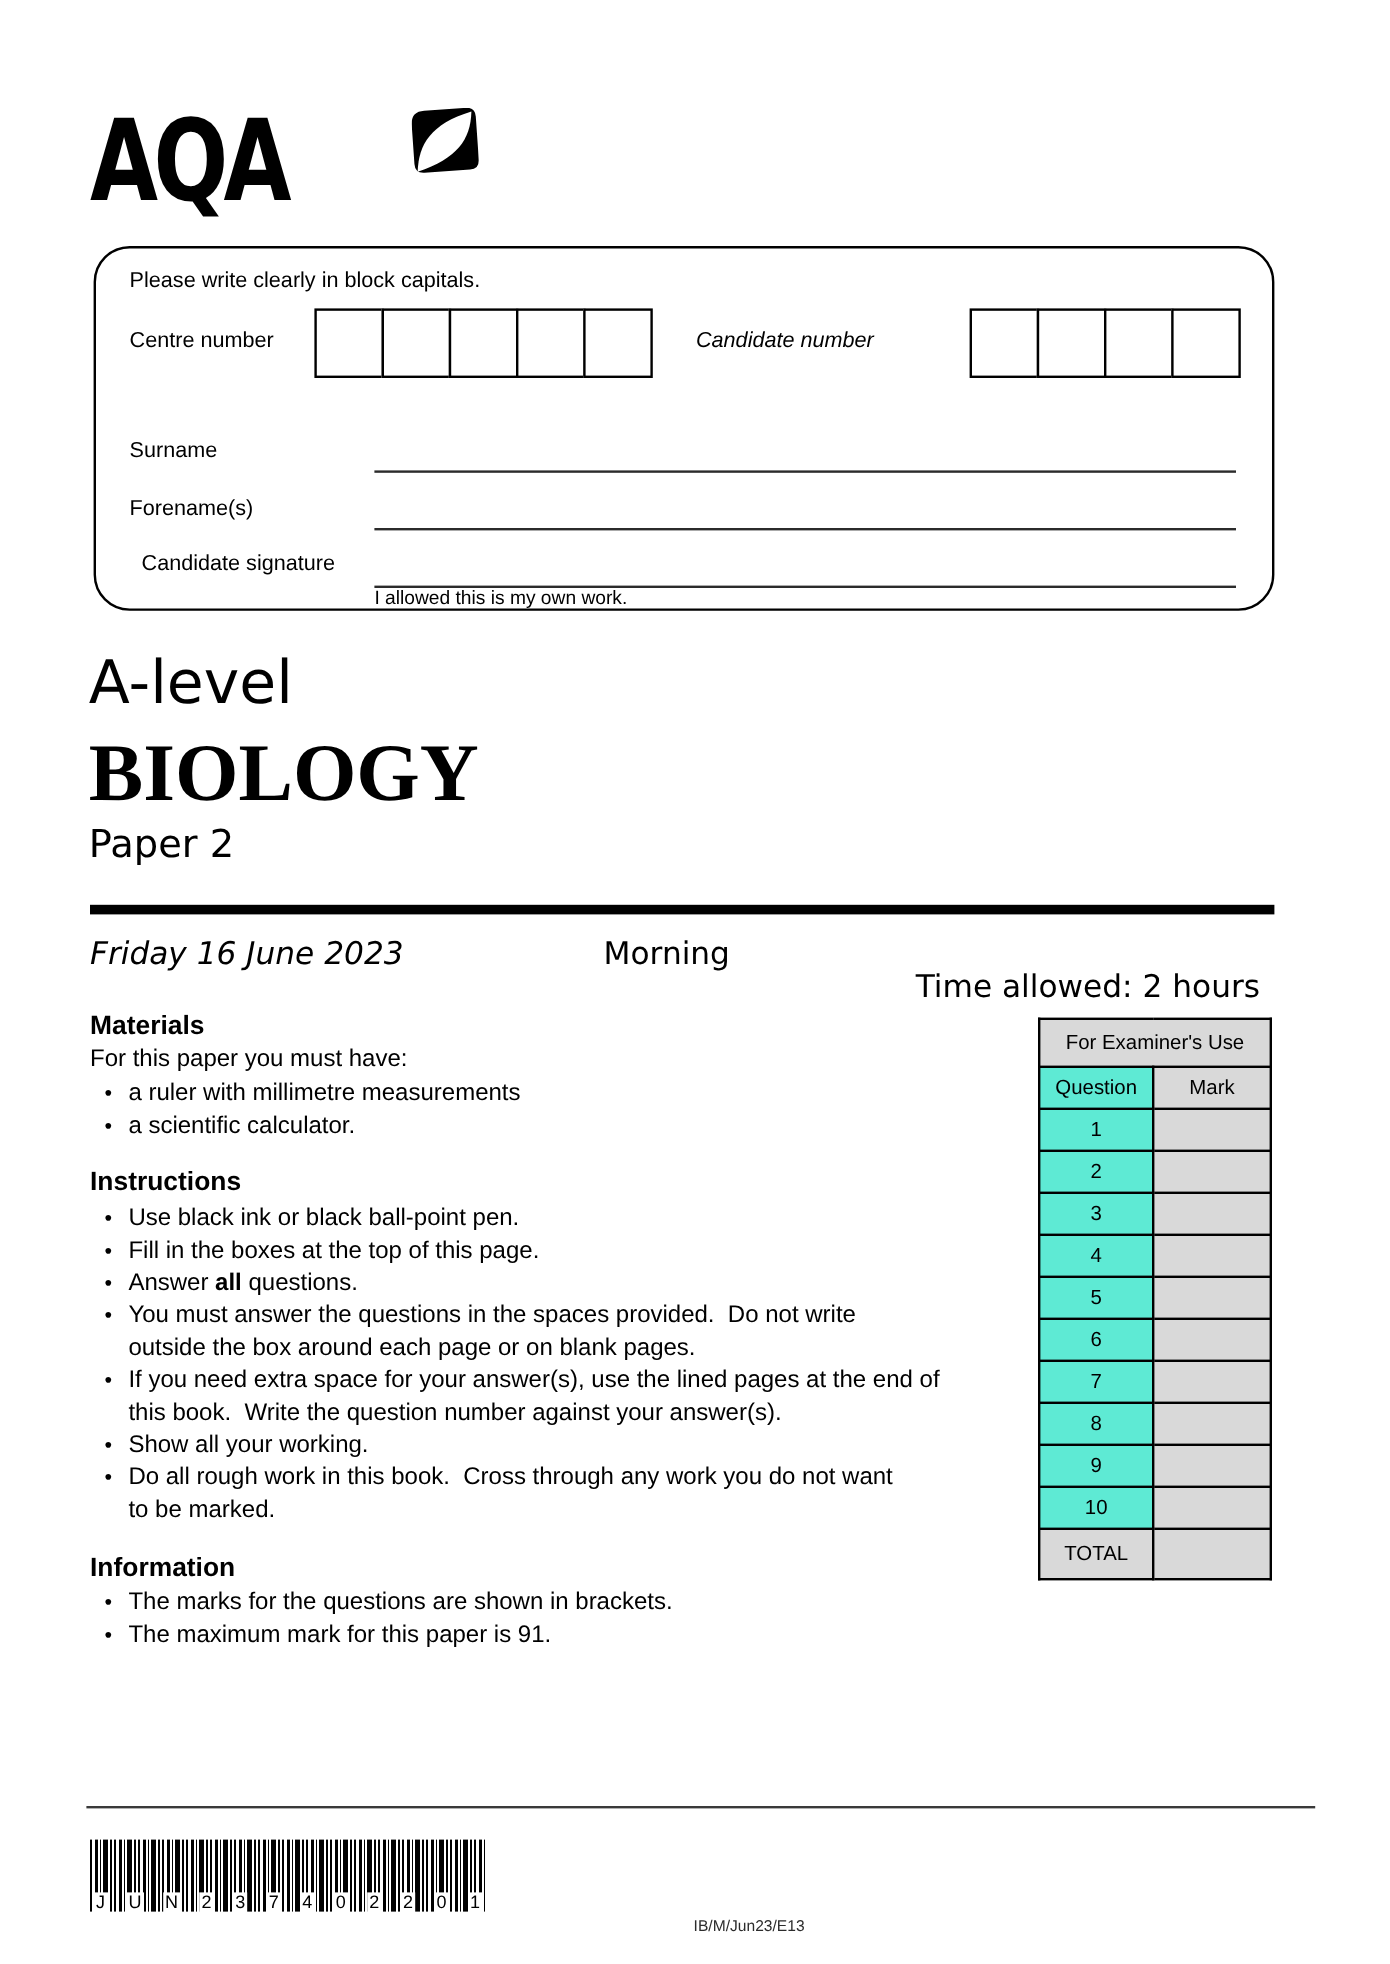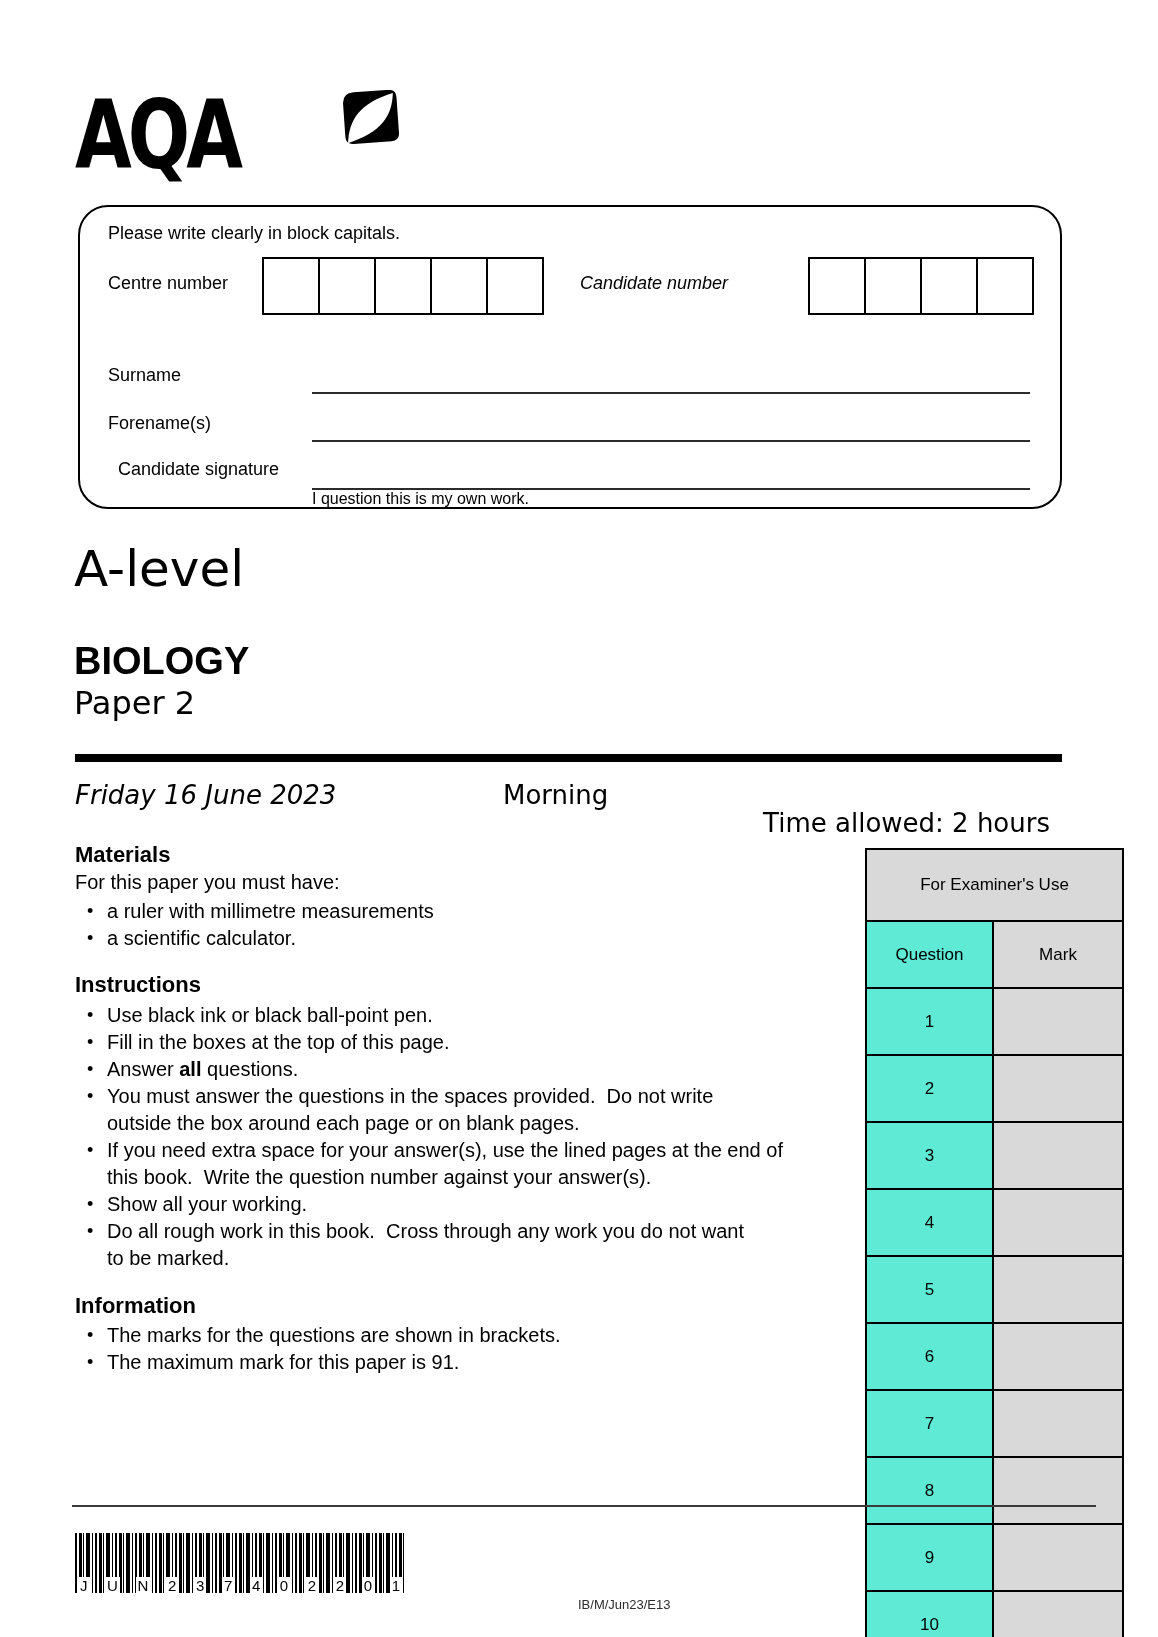--- a/index.html
+++ b/index.html
@@ -20,21 +20,21 @@
   .cb-label{position:absolute;font-size:18px;}
   .cells{position:absolute;display:flex;}
   .cell{width:54px;height:54px;border:2px solid #000;margin-left:-2px;background:#fff;}
   .cell:first-child{margin-left:0;}
   .field-label{position:absolute;left:28px;font-size:18px;}
   .field-line{position:absolute;left:232px;width:718px;border-bottom:2px solid #2b2b2b;height:0;}
   .declaration{position:absolute;left:232px;top:283px;font-size:16px;}
 
   
   .t-qual{position:absolute;left:74px;top:540px;font-family:"DejaVu Sans",sans-serif;font-size:50px;}
-  .t-subject{position:absolute;left:74px;top:640px;font-family:Liberation Sans, sans-serif;font-size:38px;font-weight:bold;}
+  .t-subject{position:absolute;left:74px;top:605px;font-family:Liberation Serif, serif;font-size:68px;font-weight:bold;}
   .t-paper{position:absolute;left:74px;top:684px;font-family:"DejaVu Sans",sans-serif;font-size:32px;}
   .thick-rule{position:absolute;left:75px;top:754px;width:987px;height:8px;background:#000;}
 
   
   .session{position:absolute;left:75px;top:780px;width:987px;height:34px;
            font-family:"DejaVu Sans",sans-serif;font-size:26px;}
   .s-date{position:absolute;left:0;top:0;font-style:italic;}
   .s-morning{position:absolute;left:428px;top:0;}
   .s-time{position:absolute;right:12px;top:0;margin-top:28px;}
 
@@ -43,21 +43,21 @@
   .sec-text{position:absolute;left:75px;font-size:20px;}
   .blist{position:absolute;left:75px;width:780px;display:flex;flex-direction:column;}
   .brow{display:flex;align-items:flex-start;line-height:27px;font-size:20px;}
   .bullet{width:32px;padding-left:12px;box-sizing:border-box;font-size:18px;}
   .btext{flex:1;white-space:pre-wrap;}
   .btext b{font-weight:bold;}
 
   
   .exam-table{position:absolute;left:865px;top:848px;border-collapse:collapse;
               font-size:17px;table-layout:fixed;}
-  .exam-table td,.exam-table th{border:2px solid #000;text-align:center;padding:16px;font-weight:normal;}
+  .exam-table td,.exam-table th{border:2px solid #000;text-align:center;padding:0;font-weight:normal;}
   .et-title{height:38px;background:#d9d9d9;}
   .et-q{width:93px;height:33px;background:#5eead4;}
   .et-m{width:96px;background:#d9d9d9;}
   .et-colhead{height:33px;}
   .et-total{height:40px;background:#d9d9d9;font-weight:bold;}
 
   
   .thin-rule{position:absolute;left:72px;top:1505px;width:1024px;border-top:2px solid #3a3a3a;}
   .barcode{position:absolute;left:75px;top:1533px;width:330px;height:60px;
            background:repeating-linear-gradient(to right,
@@ -106,21 +106,21 @@
       </div>
 
     <div class="field-label" style="top:158px;">Surname</div>
     <div class="field-line" style="top:185px;"></div>
 
     <div class="field-label" style="top:206px;">Forename(s)</div>
     <div class="field-line" style="top:233px;"></div>
 
     <div class="field-label" style="top:252px;margin-left:10px;">Candidate signature</div>
     <div class="field-line" style="top:281px;"></div>
-    <div class="declaration">I question this is my own work.</div>
+    <div class="declaration">I allowed this is my own work.</div>
   </div>
 
   <div class="t-qual">A-level</div>
   <div class="t-subject">BIOLOGY</div>
   <div class="t-paper">Paper 2</div>
   <div class="thick-rule"></div>
 
   <div class="session">
     <span class="s-date">Friday 16 June 2023</span>
     <span class="s-morning">Morning</span>

